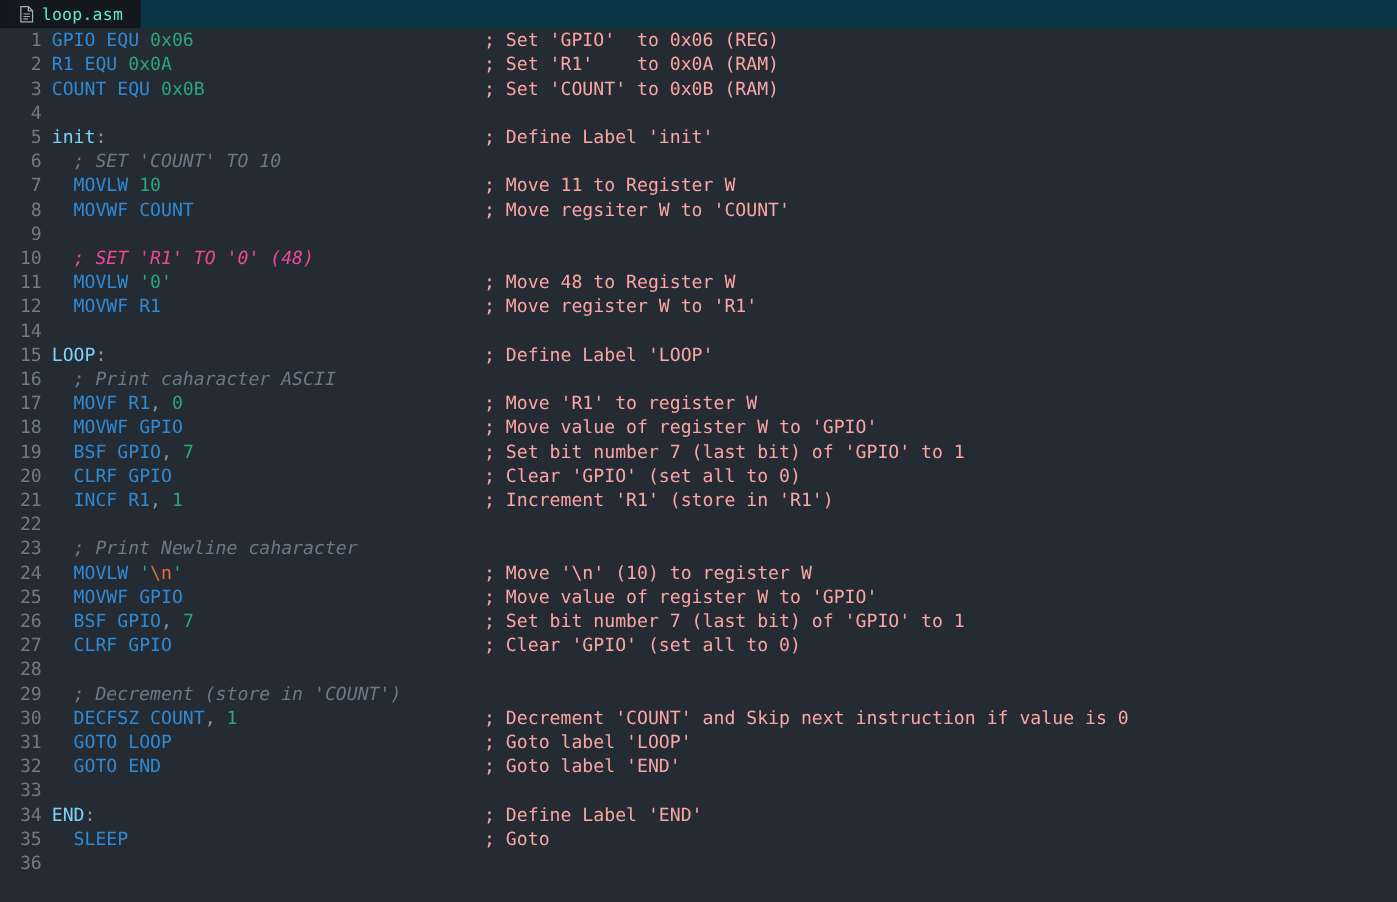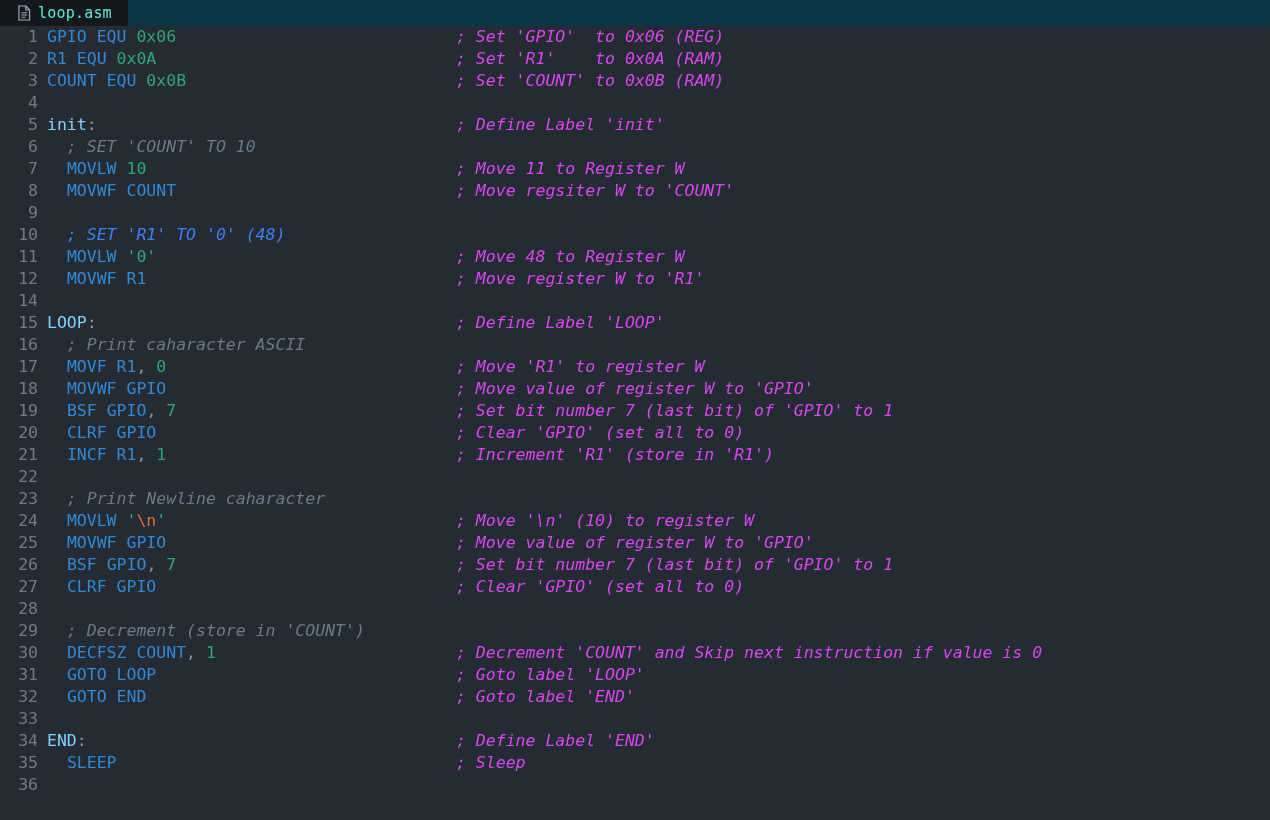--- a/index.html
+++ b/index.html
@@ -77,24 +77,22 @@
     flex: 1 1 auto;
     position: relative;
     white-space: pre;
     overflow: hidden;
   }
   .code { white-space: pre; }
   .cmt {
     position: absolute;
     left: 393px;
     top: 0;
-    color: #d946ef;
-    font-style: italic;
+    color: #fca5a5;
     white-space: pre;
-    margin-left: 16px;
   }
   
   .t-id    { color: #2f8ad6; }
   .t-kw    { color: #2f8ad6; }
   .t-num   { color: #2aa77b; }
   .t-str   { color: #2aa77b; }
   .t-esc   { color: #e06c3b; }
   .t-label { color: #7dd3fc; }
   .t-punc  { color: #8a97a5; }
 </style>
@@ -117,21 +115,21 @@
 <div id="editor">
     <div class="row"><div class="gutter">1</div><div class="codecell"><span class="code"><span class="t-id">GPIO</span><span> </span><span class="t-kw">EQU</span><span> </span><span class="t-num">0x06</span></span><span class="cmt">; Set 'GPIO'  to 0x06 (REG)</span></div></div>
     <div class="row"><div class="gutter">2</div><div class="codecell"><span class="code"><span class="t-id">R1</span><span> </span><span class="t-kw">EQU</span><span> </span><span class="t-num">0x0A</span></span><span class="cmt">; Set 'R1'    to 0x0A (RAM)</span></div></div>
     <div class="row"><div class="gutter">3</div><div class="codecell"><span class="code"><span class="t-id">COUNT</span><span> </span><span class="t-kw">EQU</span><span> </span><span class="t-num">0x0B</span></span><span class="cmt">; Set 'COUNT' to 0x0B (RAM)</span></div></div>
     <div class="row"><div class="gutter">4</div><div class="codecell"><span class="code"></span></div></div>
     <div class="row"><div class="gutter">5</div><div class="codecell"><span class="code"><span class="t-label">init</span><span class="t-punc">:</span></span><span class="cmt">; Define Label 'init'</span></div></div>
     <div class="row"><div class="gutter">6</div><div class="codecell"><span class="code"><span style="color: rgb(107, 122, 137); font-style: italic;">  ; SET 'COUNT' TO 10</span></span></div></div>
     <div class="row"><div class="gutter">7</div><div class="codecell"><span class="code"><span>  </span><span class="t-kw">MOVLW</span><span> </span><span class="t-num">10</span></span><span class="cmt">; Move 11 to Register W</span></div></div>
     <div class="row"><div class="gutter">8</div><div class="codecell"><span class="code"><span>  </span><span class="t-kw">MOVWF</span><span> </span><span class="t-id">COUNT</span></span><span class="cmt">; Move regsiter W to 'COUNT'</span></div></div>
     <div class="row"><div class="gutter">9</div><div class="codecell"><span class="code"></span></div></div>
-    <div class="row"><div class="gutter">10</div><div class="codecell"><span class="code"><span style="color: #3b82f6; font-style: italic;">  ; SET 'R1' TO '0' (48)</span></span></div></div>
+    <div class="row"><div class="gutter">10</div><div class="codecell"><span class="code"><span style="color: #ec4899; font-style: italic;">  ; SET 'R1' TO '0' (48)</span></span></div></div>
     <div class="row"><div class="gutter">11</div><div class="codecell"><span class="code"><span>  </span><span class="t-kw">MOVLW</span><span> </span><span class="t-str">'0'</span></span><span class="cmt">; Move 48 to Register W</span></div></div>
     <div class="row"><div class="gutter">12</div><div class="codecell"><span class="code"><span>  </span><span class="t-kw">MOVWF</span><span> </span><span class="t-id">R1</span></span><span class="cmt">; Move register W to 'R1'</span></div></div>
     <div class="row"><div class="gutter">14</div><div class="codecell"><span class="code"></span></div></div>
     <div class="row"><div class="gutter">15</div><div class="codecell"><span class="code"><span class="t-label">LOOP</span><span class="t-punc">:</span></span><span class="cmt">; Define Label 'LOOP'</span></div></div>
     <div class="row"><div class="gutter">16</div><div class="codecell"><span class="code"><span style="color: rgb(107, 122, 137); font-style: italic;">  ; Print caharacter ASCII</span></span></div></div>
     <div class="row"><div class="gutter">17</div><div class="codecell"><span class="code"><span>  </span><span class="t-kw">MOVF</span><span> </span><span class="t-id">R1</span><span class="t-punc">,</span><span> </span><span class="t-num">0</span></span><span class="cmt">; Move 'R1' to register W</span></div></div>
     <div class="row"><div class="gutter">18</div><div class="codecell"><span class="code"><span>  </span><span class="t-kw">MOVWF</span><span> </span><span class="t-id">GPIO</span></span><span class="cmt">; Move value of register W to 'GPIO'</span></div></div>
     <div class="row"><div class="gutter">19</div><div class="codecell"><span class="code"><span>  </span><span class="t-kw">BSF</span><span> </span><span class="t-id">GPIO</span><span class="t-punc">,</span><span> </span><span class="t-num">7</span></span><span class="cmt">; Set bit number 7 (last bit) of 'GPIO' to 1</span></div></div>
     <div class="row"><div class="gutter">20</div><div class="codecell"><span class="code"><span>  </span><span class="t-kw">CLRF</span><span> </span><span class="t-id">GPIO</span></span><span class="cmt">; Clear 'GPIO' (set all to 0)</span></div></div>
     <div class="row"><div class="gutter">21</div><div class="codecell"><span class="code"><span>  </span><span class="t-kw">INCF</span><span> </span><span class="t-id">R1</span><span class="t-punc">,</span><span> </span><span class="t-num">1</span></span><span class="cmt">; Increment 'R1' (store in 'R1')</span></div></div>
@@ -141,15 +139,15 @@
     <div class="row"><div class="gutter">25</div><div class="codecell"><span class="code"><span>  </span><span class="t-kw">MOVWF</span><span> </span><span class="t-id">GPIO</span></span><span class="cmt">; Move value of register W to 'GPIO'</span></div></div>
     <div class="row"><div class="gutter">26</div><div class="codecell"><span class="code"><span>  </span><span class="t-kw">BSF</span><span> </span><span class="t-id">GPIO</span><span class="t-punc">,</span><span> </span><span class="t-num">7</span></span><span class="cmt">; Set bit number 7 (last bit) of 'GPIO' to 1</span></div></div>
     <div class="row"><div class="gutter">27</div><div class="codecell"><span class="code"><span>  </span><span class="t-kw">CLRF</span><span> </span><span class="t-id">GPIO</span></span><span class="cmt">; Clear 'GPIO' (set all to 0)</span></div></div>
     <div class="row"><div class="gutter">28</div><div class="codecell"><span class="code"></span></div></div>
     <div class="row"><div class="gutter">29</div><div class="codecell"><span class="code"><span style="color: rgb(107, 122, 137); font-style: italic;">  ; Decrement (store in 'COUNT')</span></span></div></div>
     <div class="row"><div class="gutter">30</div><div class="codecell"><span class="code"><span>  </span><span class="t-kw">DECFSZ</span><span> </span><span class="t-id">COUNT</span><span class="t-punc">,</span><span> </span><span class="t-num">1</span></span><span class="cmt">; Decrement 'COUNT' and Skip next instruction if value is 0</span></div></div>
     <div class="row"><div class="gutter">31</div><div class="codecell"><span class="code"><span>  </span><span class="t-kw">GOTO</span><span> </span><span class="t-id">LOOP</span></span><span class="cmt">; Goto label 'LOOP'</span></div></div>
     <div class="row"><div class="gutter">32</div><div class="codecell"><span class="code"><span>  </span><span class="t-kw">GOTO</span><span> </span><span class="t-id">END</span></span><span class="cmt">; Goto label 'END'</span></div></div>
     <div class="row"><div class="gutter">33</div><div class="codecell"><span class="code"></span></div></div>
     <div class="row"><div class="gutter">34</div><div class="codecell"><span class="code"><span class="t-label">END</span><span class="t-punc">:</span></span><span class="cmt">; Define Label 'END'</span></div></div>
-    <div class="row"><div class="gutter">35</div><div class="codecell"><span class="code"><span>  </span><span class="t-kw">SLEEP</span></span><span class="cmt">; Sleep</span></div></div>
+    <div class="row"><div class="gutter">35</div><div class="codecell"><span class="code"><span>  </span><span class="t-kw">SLEEP</span></span><span class="cmt">; Goto</span></div></div>
     <div class="row"><div class="gutter">36</div><div class="codecell"><span class="code"></span></div></div>
   </div>
 
 </body></html>

